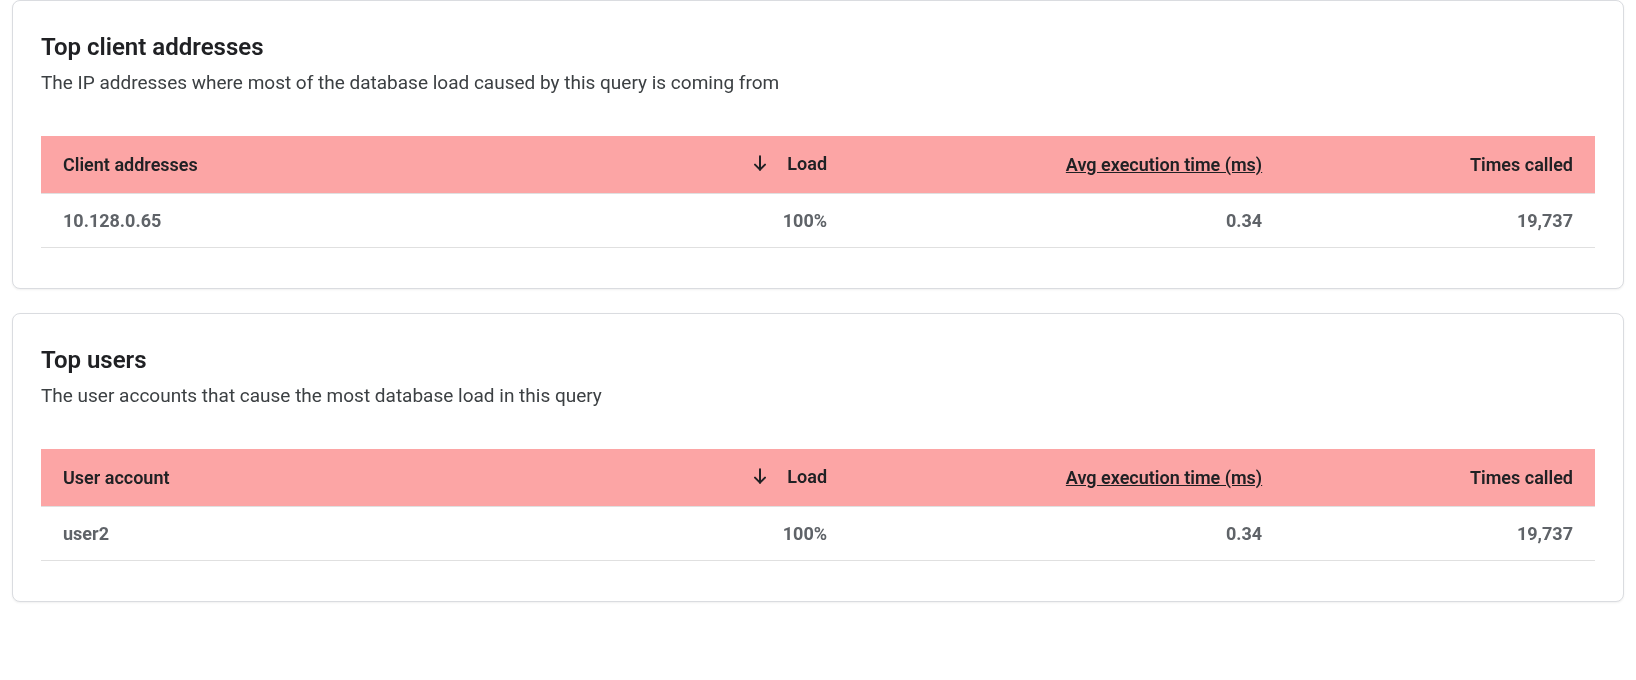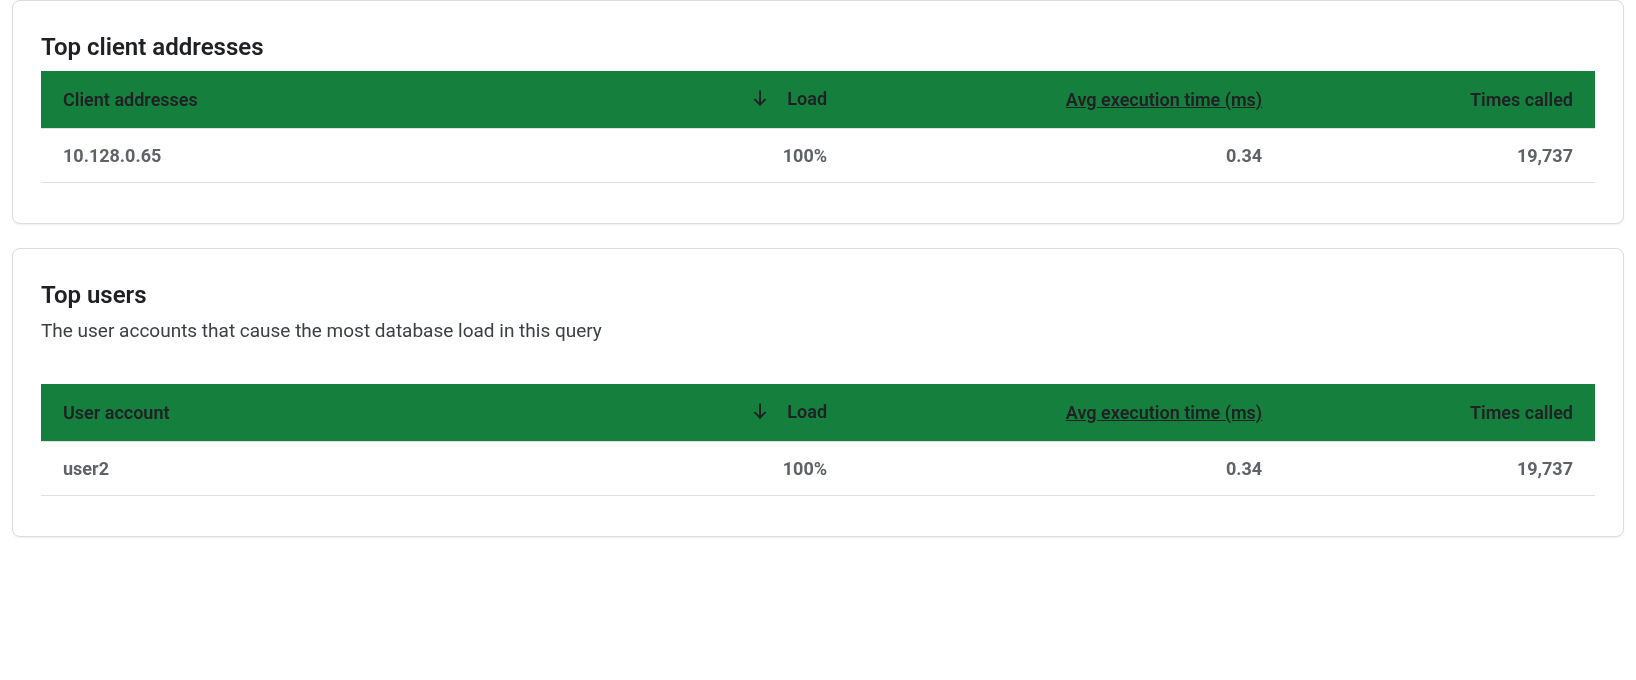--- a/index.html
+++ b/index.html
@@ -31,21 +31,21 @@
       font-size: 19px;
       font-weight: 400;
       color: #3c4043;
       margin-bottom: 42px;
     }
     table {
       width: 100%;
       border-collapse: collapse;
     }
     thead tr {
-      background: #15803d;
+      background: #fca5a5;
     }
     th, td {
       padding: 16px 22px;
       font-size: 18px;
       border-bottom: 1px solid #e0e0e0;
       vertical-align: middle;
     }
     th {
       font-weight: 600;
       color: #202124;
@@ -84,20 +84,21 @@
     }
     .col-times {
       width: 20%;
     }
   </style>
 </head>
 <body>
 
 <div class="card">
   <h2 class="card-title">Top client addresses</h2>
+  <p class="card-subtitle">The IP addresses where most of the database load caused by this query is coming from</p>
   <table>
     <thead>
       <tr>
         <th class="col-first">
           <span>Client addresses</span>
         </th>
         <th class="right col-load">
           <span class="sort-header">
             <span class="sort-arrow">
               <svg width="20" height="20" viewBox="0 0 24 24" fill="none" stroke="#202124" stroke-width="2.4" stroke-linecap="round" stroke-linejoin="round">

